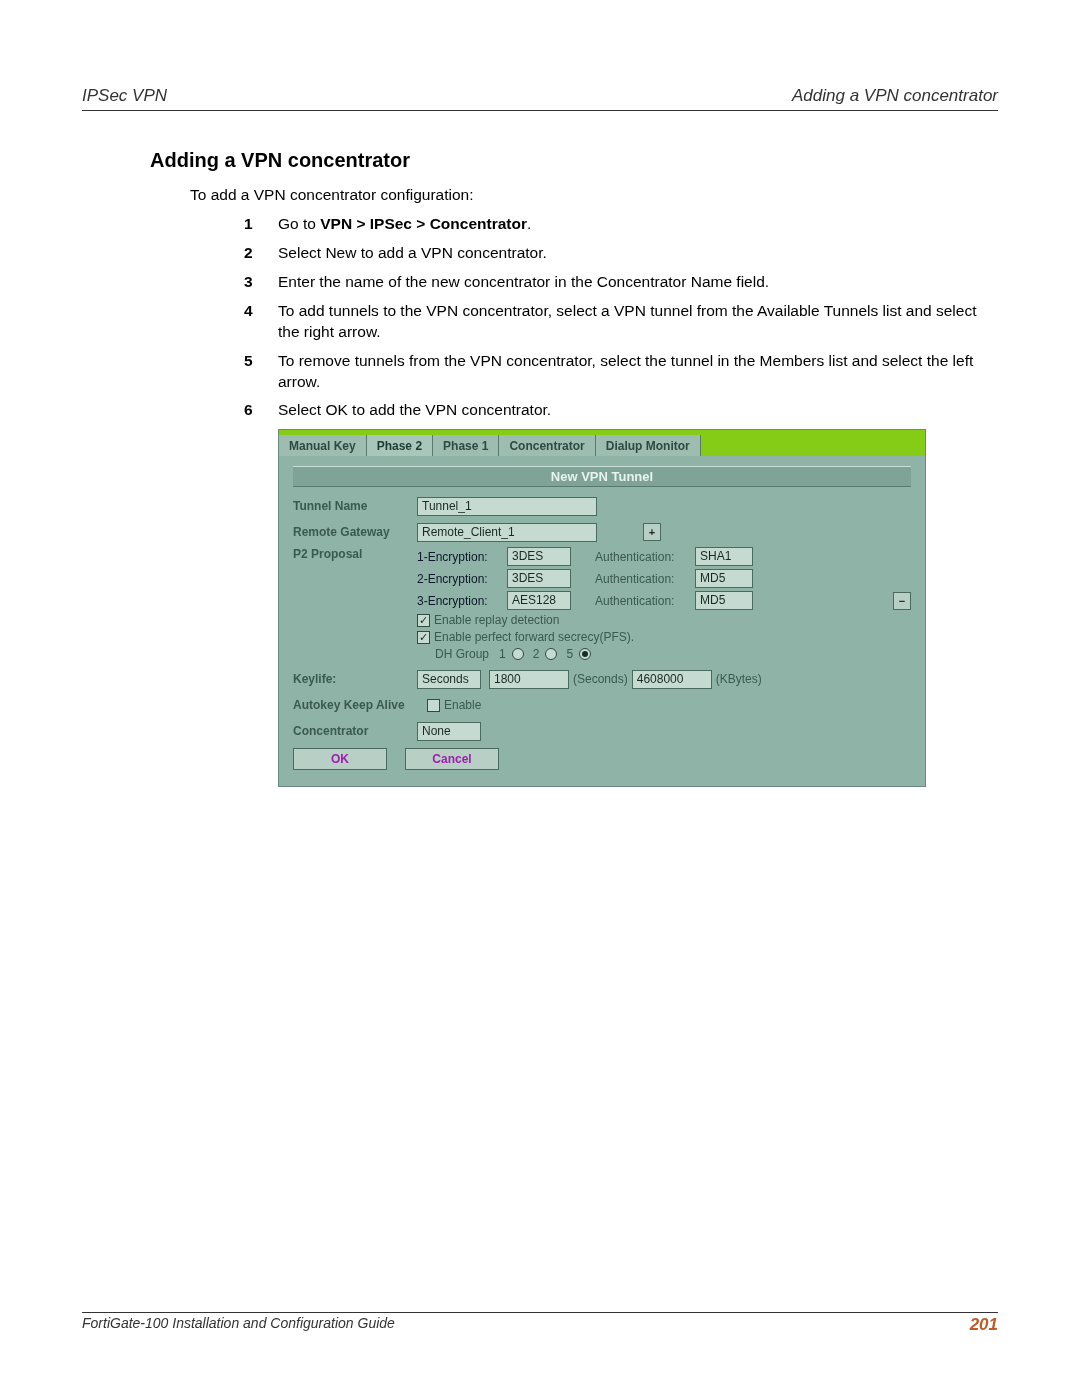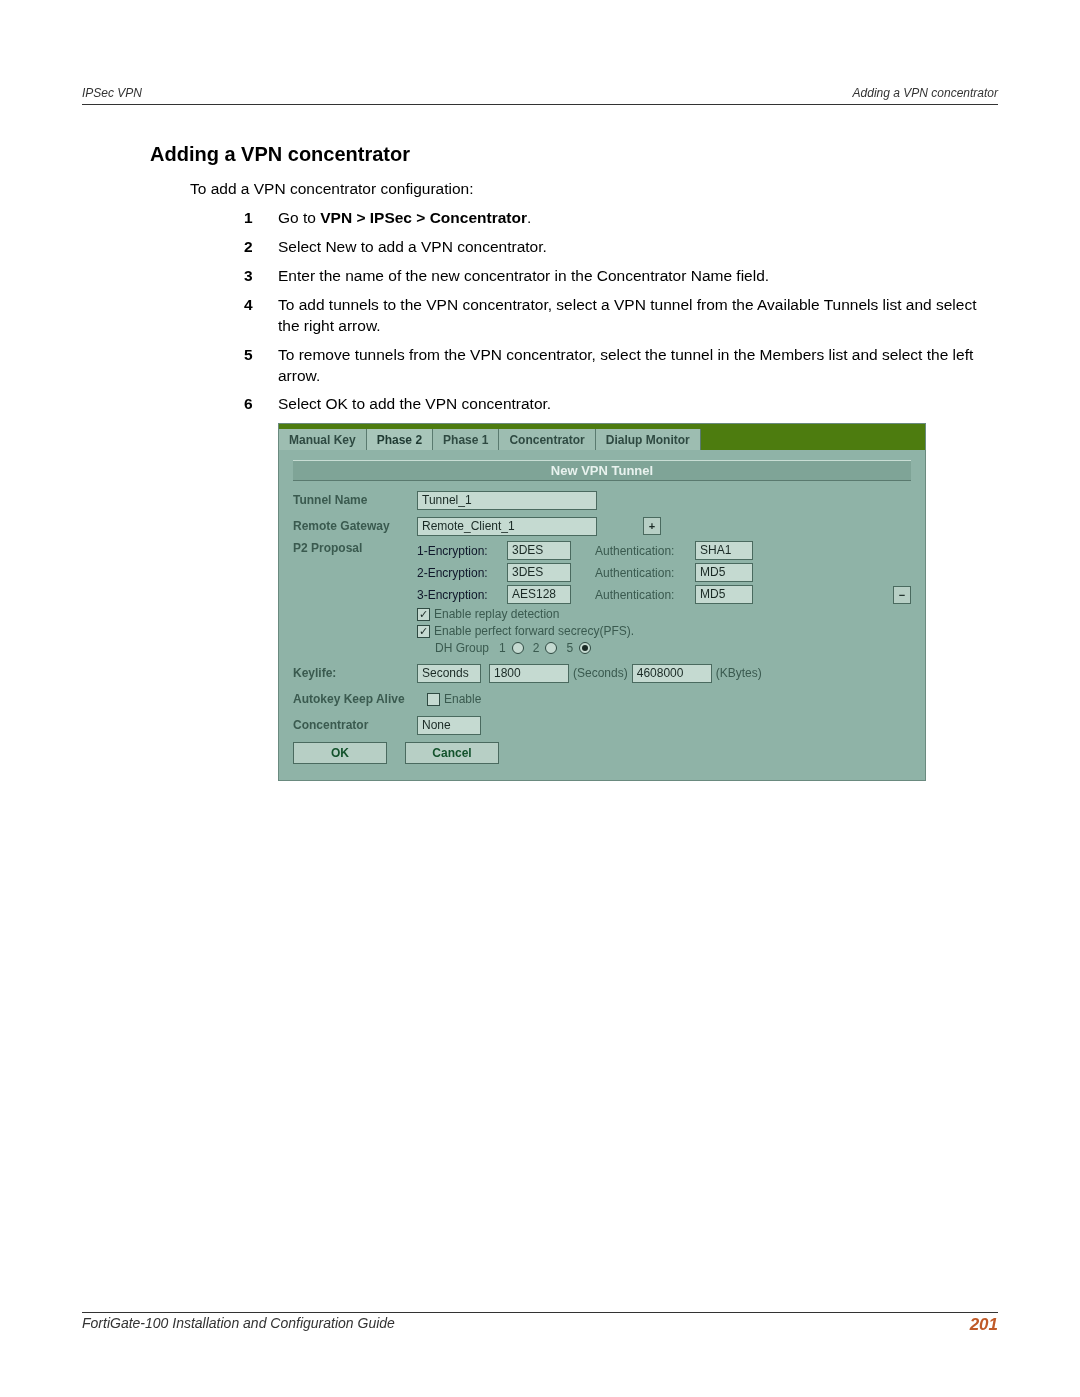--- a/index.html
+++ b/index.html
@@ -11,21 +11,21 @@
     color: #000;
     position: relative;
   }
   .page {
     padding: 86px 82px 0 82px;
   }
   .header-row {
     display: flex;
     justify-content: space-between;
     font-style: italic;
-    font-size: 12px;
+    font-size: 17px;
     color: #333;
     border-bottom: 1px solid #333;
     padding-bottom: 4px;
     margin-bottom: 38px;
     align-items: flex-end;
   }
   .section-title {
     font-size: 20px;
     font-weight: bold;
     margin-left: 68px;
@@ -67,21 +67,21 @@
     width: 648px;
     background: #8fb3a7;
     border: 1px solid #6a8a7f;
     font-family: Verdana, Arial, sans-serif;
     font-size: 12px;
     color: #2f4a42;
   }
   .tabs {
     display: flex;
     height: 26px;
-    background: #4d7c0f;
+    background: #84cc16;
     align-items: flex-end;
   }
   .tab {
     padding: 4px 10px 3px 10px;
     font-size: 12px;
     font-weight: bold;
     color: #2f4a42;
     border-right: 1px solid #6a8a7f;
     background: #9dbdb1;
     position: relative;
@@ -191,21 +191,21 @@
     color: #3a5a4f;
   }
   .btn {
     width: 94px; height: 22px;
     background: #b7cfc5;
     border: 1px solid #4a6a5f;
     text-align: center;
     line-height: 20px;
     font-size: 12px;
     font-weight: bold;
-    color: #14532d;
+    color: #a21caf;
     display: inline-block;
   }
   .btns { margin-top: 6px; display: flex; gap: 18px; }
   .footer {
     position: absolute;
     left: 82px; right: 82px;
     bottom: 62px;
     border-top: 1px solid #333;
     padding-top: 2px;
     display: flex;

